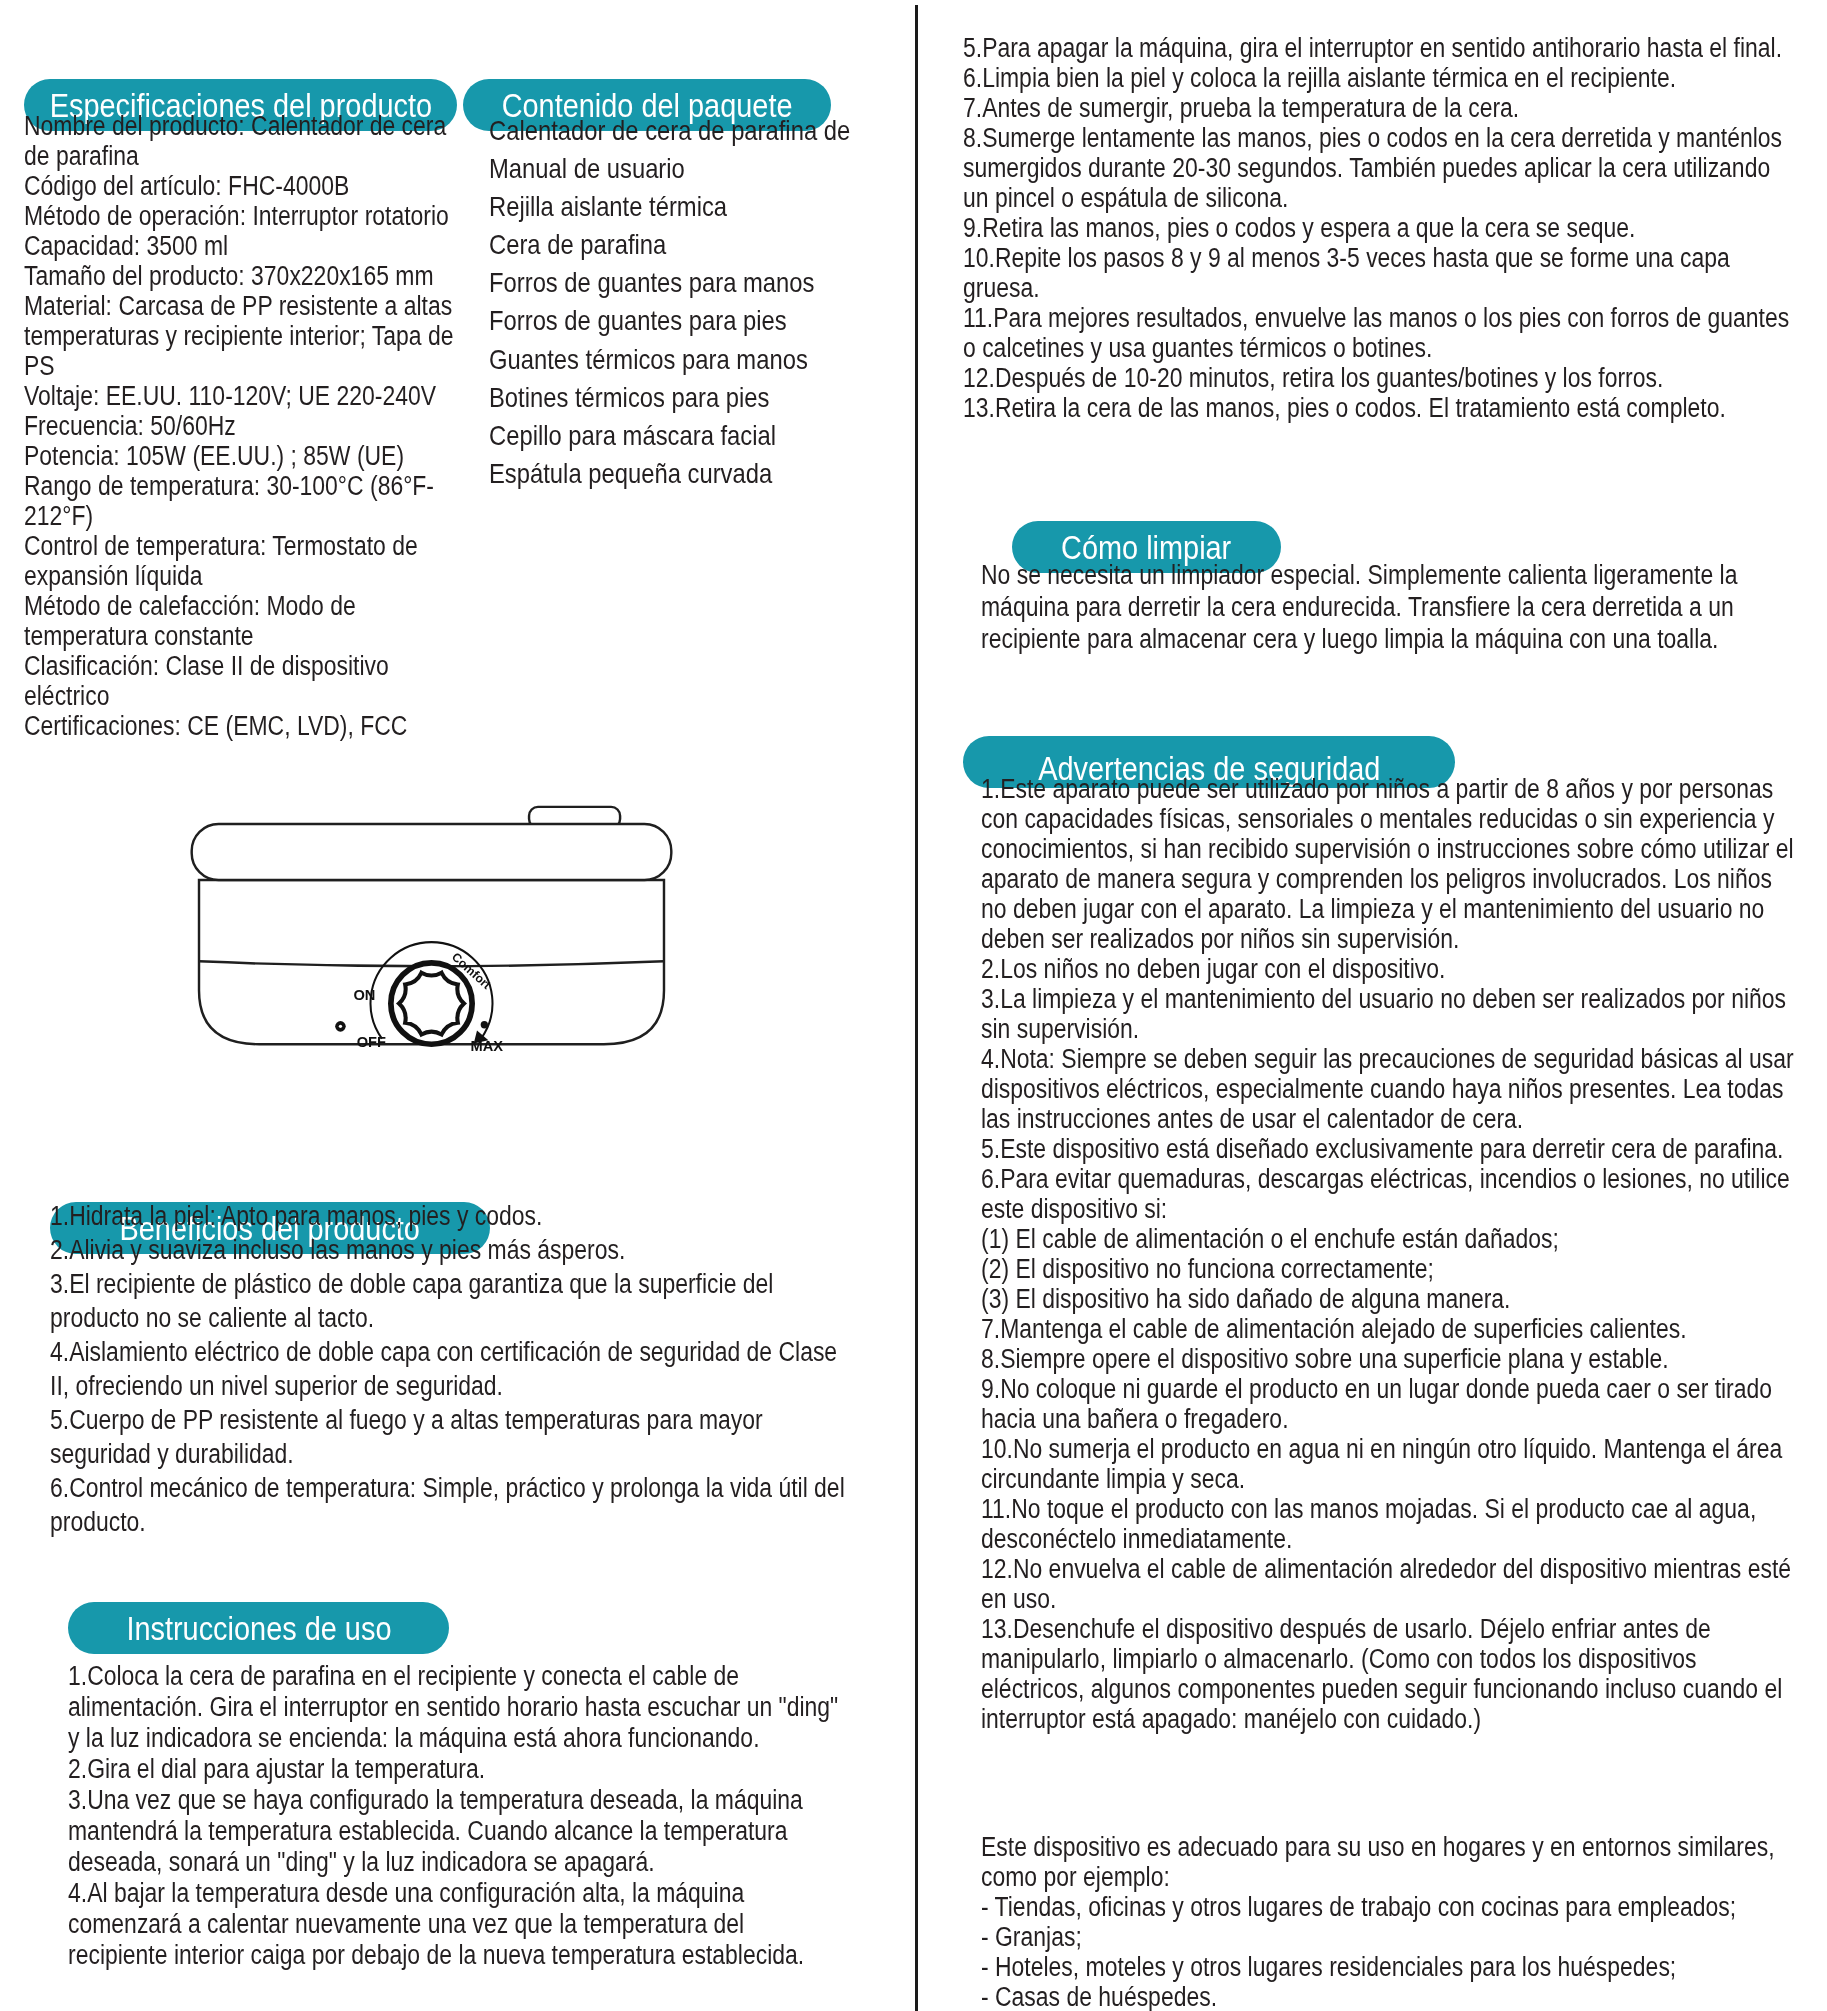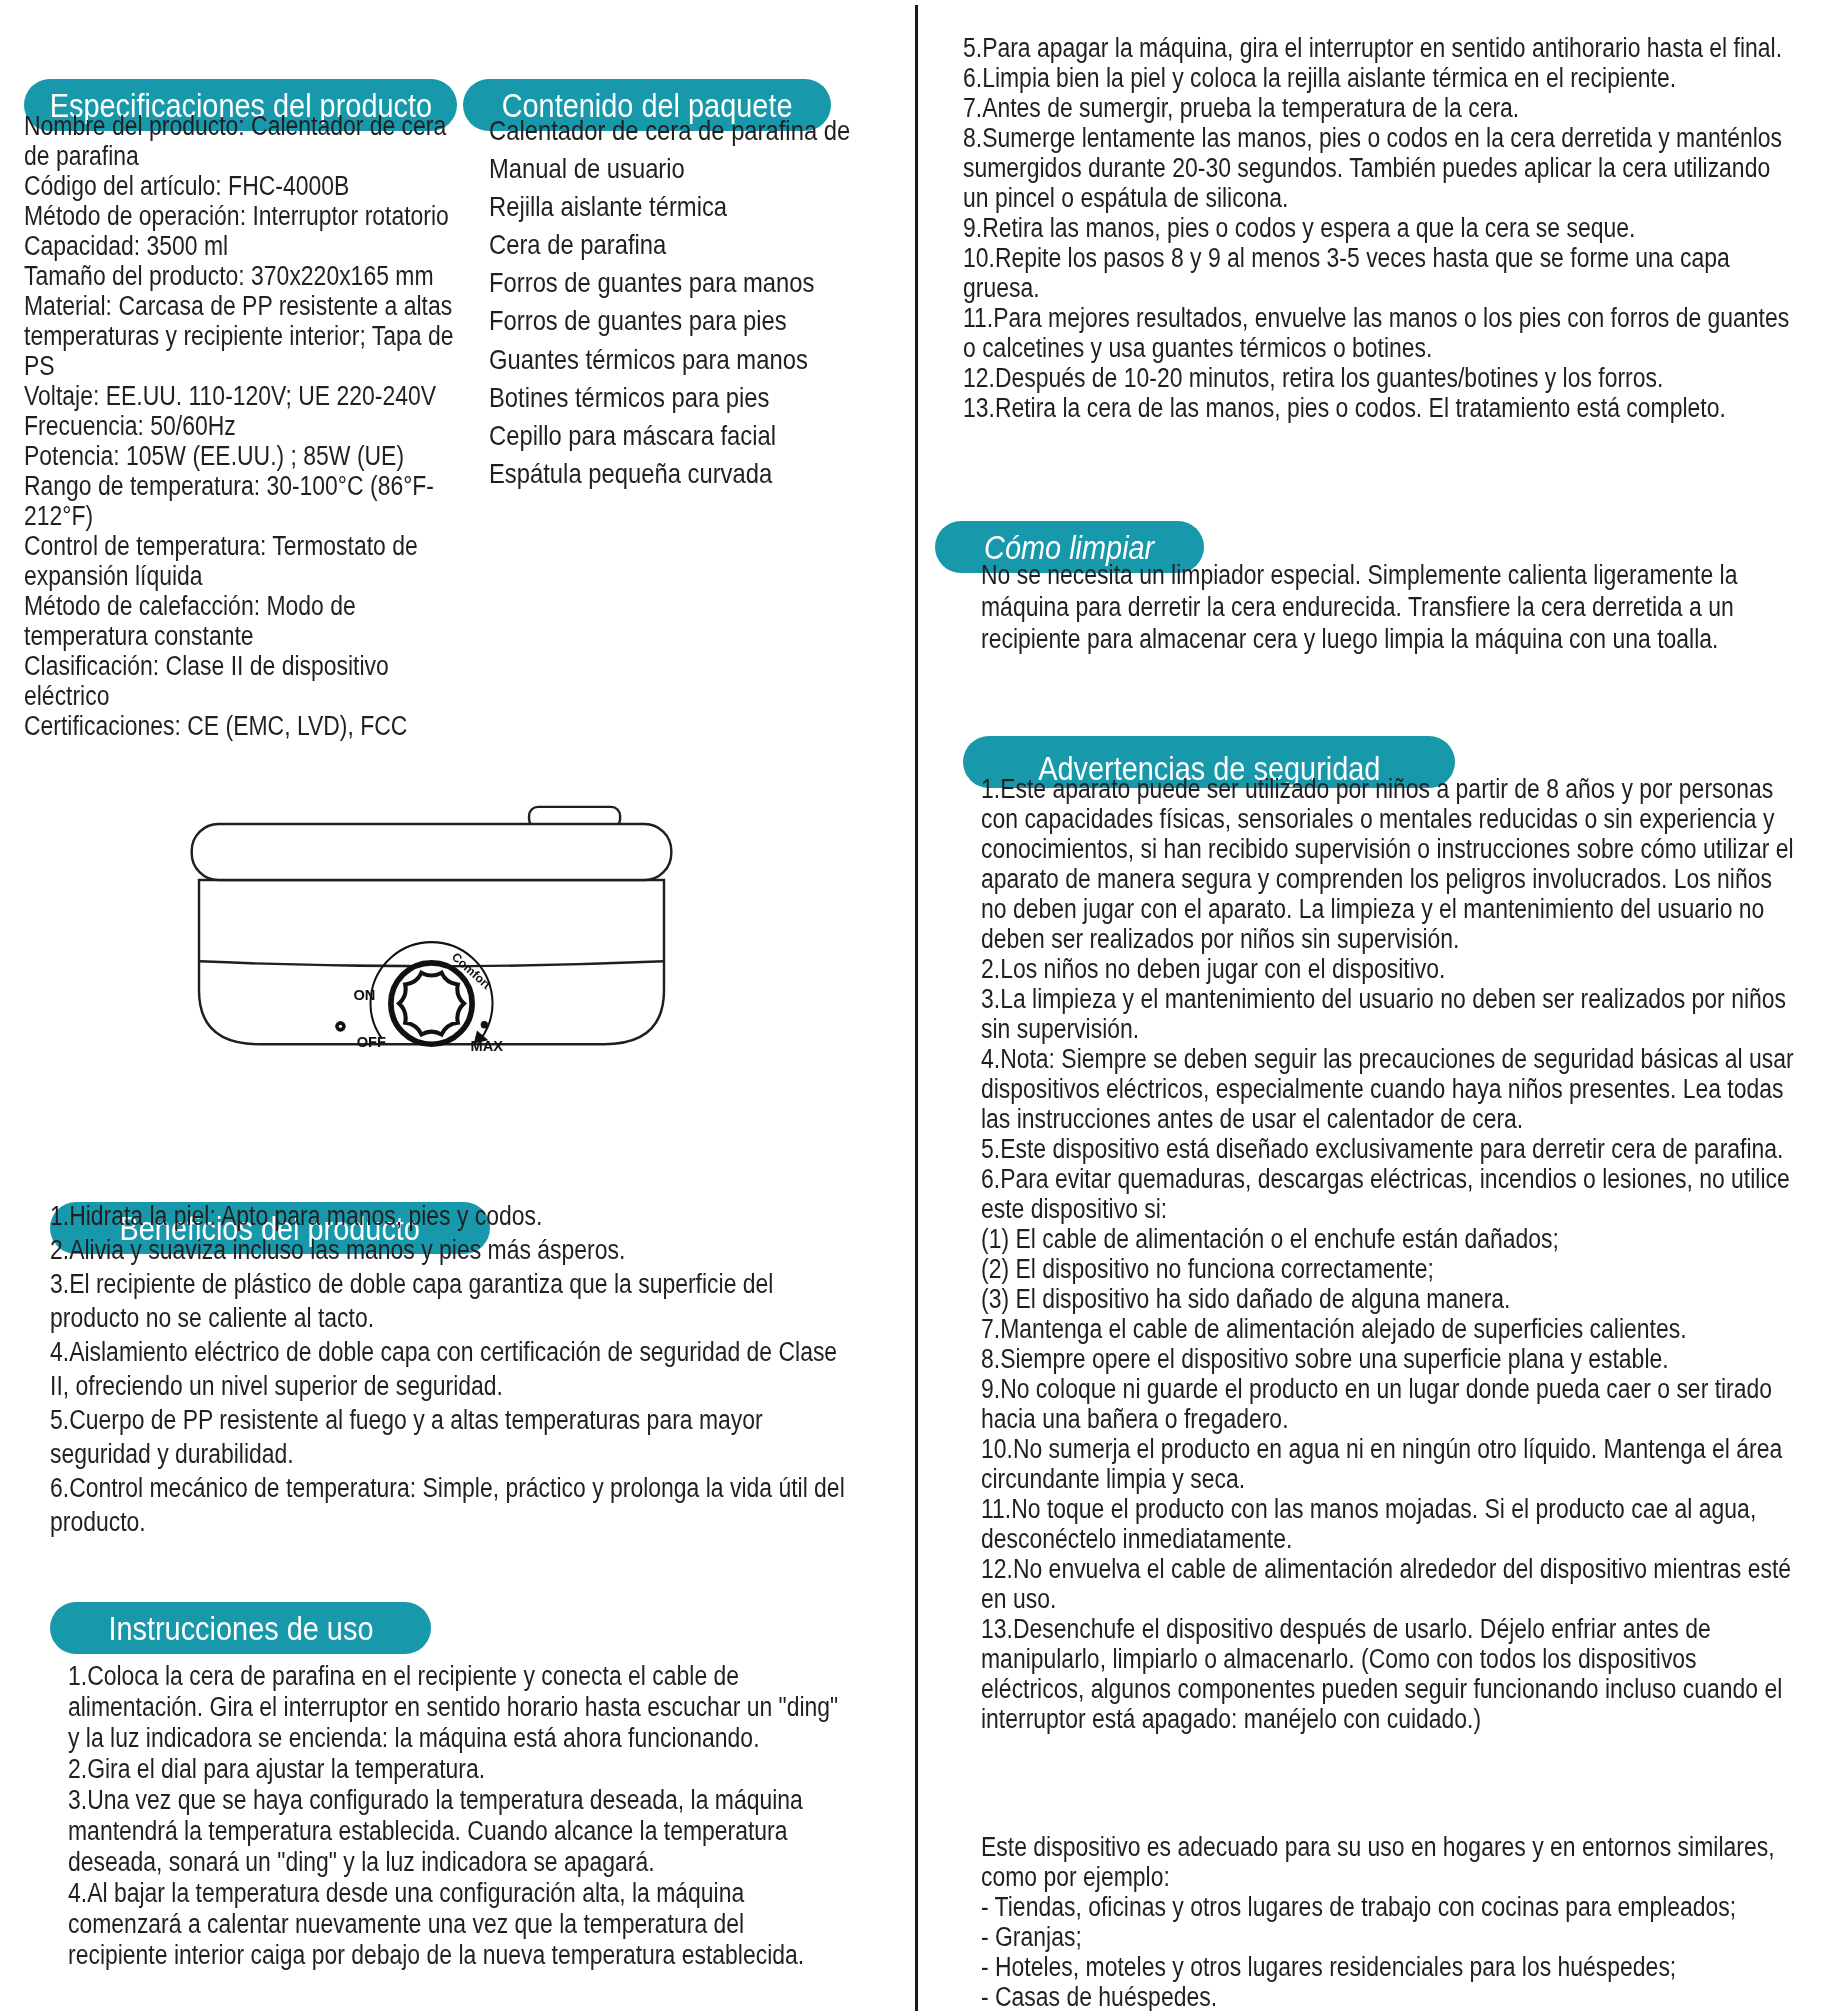--- a/index.html
+++ b/index.html
@@ -107,21 +107,21 @@
 <div class="abs txt benefits">
 
 <div>1.Hidrata la piel: Apto para manos, pies y codos.</div>
     <div>2.Alivia y suaviza incluso las manos y pies más ásperos.</div>
     <div>3.El recipiente de plástico de doble capa garantiza que la superficie del producto no se caliente al tacto.</div>
     <div>4.Aislamiento eléctrico de doble capa con certificación de seguridad de Clase II, ofreciendo un nivel superior de seguridad.</div>
     <div>5.Cuerpo de PP resistente al fuego y a altas temperaturas para mayor seguridad y durabilidad.</div>
     <div>6.Control mecánico de temperatura: Simple, práctico y prolonga la vida útil del producto.</div>
   </div>
 
-<div class="badge" style="left:50px;top:1565px;width:381px;">
+<div class="badge" style="left:68px;top:1565px;width:381px;">
   <span class="badge-label">Instrucciones de uso</span>
 </div>
 
 <div class="abs txt usage-left">
 
 <div>1.Coloca la cera de parafina en el recipiente y conecta el cable de alimentación. Gira el interruptor en sentido horario hasta escuchar un "ding" y la luz indicadora se encienda: la máquina está ahora funcionando.</div>
     <div>2.Gira el dial para ajustar la temperatura.</div>
     <div>3.Una vez que se haya configurado la temperatura deseada, la máquina mantendrá la temperatura establecida. Cuando alcance la temperatura deseada, sonará un "ding" y la luz indicadora se apagará.</div>
     <div>4.Al bajar la temperatura desde una configuración alta, la máquina comenzará a calentar nuevamente una vez que la temperatura del recipiente interior caiga por debajo de la nueva temperatura establecida.</div>
   </div>
@@ -132,21 +132,21 @@
     <div>6.Limpia bien la piel y coloca la rejilla aislante térmica en el recipiente.</div>
     <div>7.Antes de sumergir, prueba la temperatura de la cera.</div>
     <div>8.Sumerge lentamente las manos, pies o codos en la cera derretida y manténlos sumergidos durante 20-30 segundos. También puedes aplicar la cera utilizando un pincel o espátula de silicona.</div>
     <div>9.Retira las manos, pies o codos y espera a que la cera se seque.</div>
     <div>10.Repite los pasos 8 y 9 al menos 3-5 veces hasta que se forme una capa gruesa.</div>
     <div>11.Para mejores resultados, envuelve las manos o los pies con forros de guantes o calcetines y usa guantes térmicos o botines.</div>
     <div>12.Después de 10-20 minutos, retira los guantes/botines y los forros.</div>
     <div>13.Retira la cera de las manos, pies o codos. El tratamiento está completo.</div>
   </div>
 
-<div class="badge" style="left:935px;top:484px;width:269px;font-style:italic;">
+<div class="badge" style="left:1012px;top:484px;width:269px;">
   <span class="badge-label">Cómo limpiar</span>
 </div>
 
 <div class="abs txt clean-par">No se necesita un limpiador especial. Simplemente calienta ligeramente la máquina para derretir la cera endurecida. Transfiere la cera derretida a un recipiente para almacenar cera y luego limpia la máquina con una toalla.</div>
 
 <div class="badge" style="left:963px;top:699px;width:492px;align-items:flex-end;">
   <span class="badge-label">Advertencias de seguridad</span>
 </div>
 
 <div class="abs txt safety">

